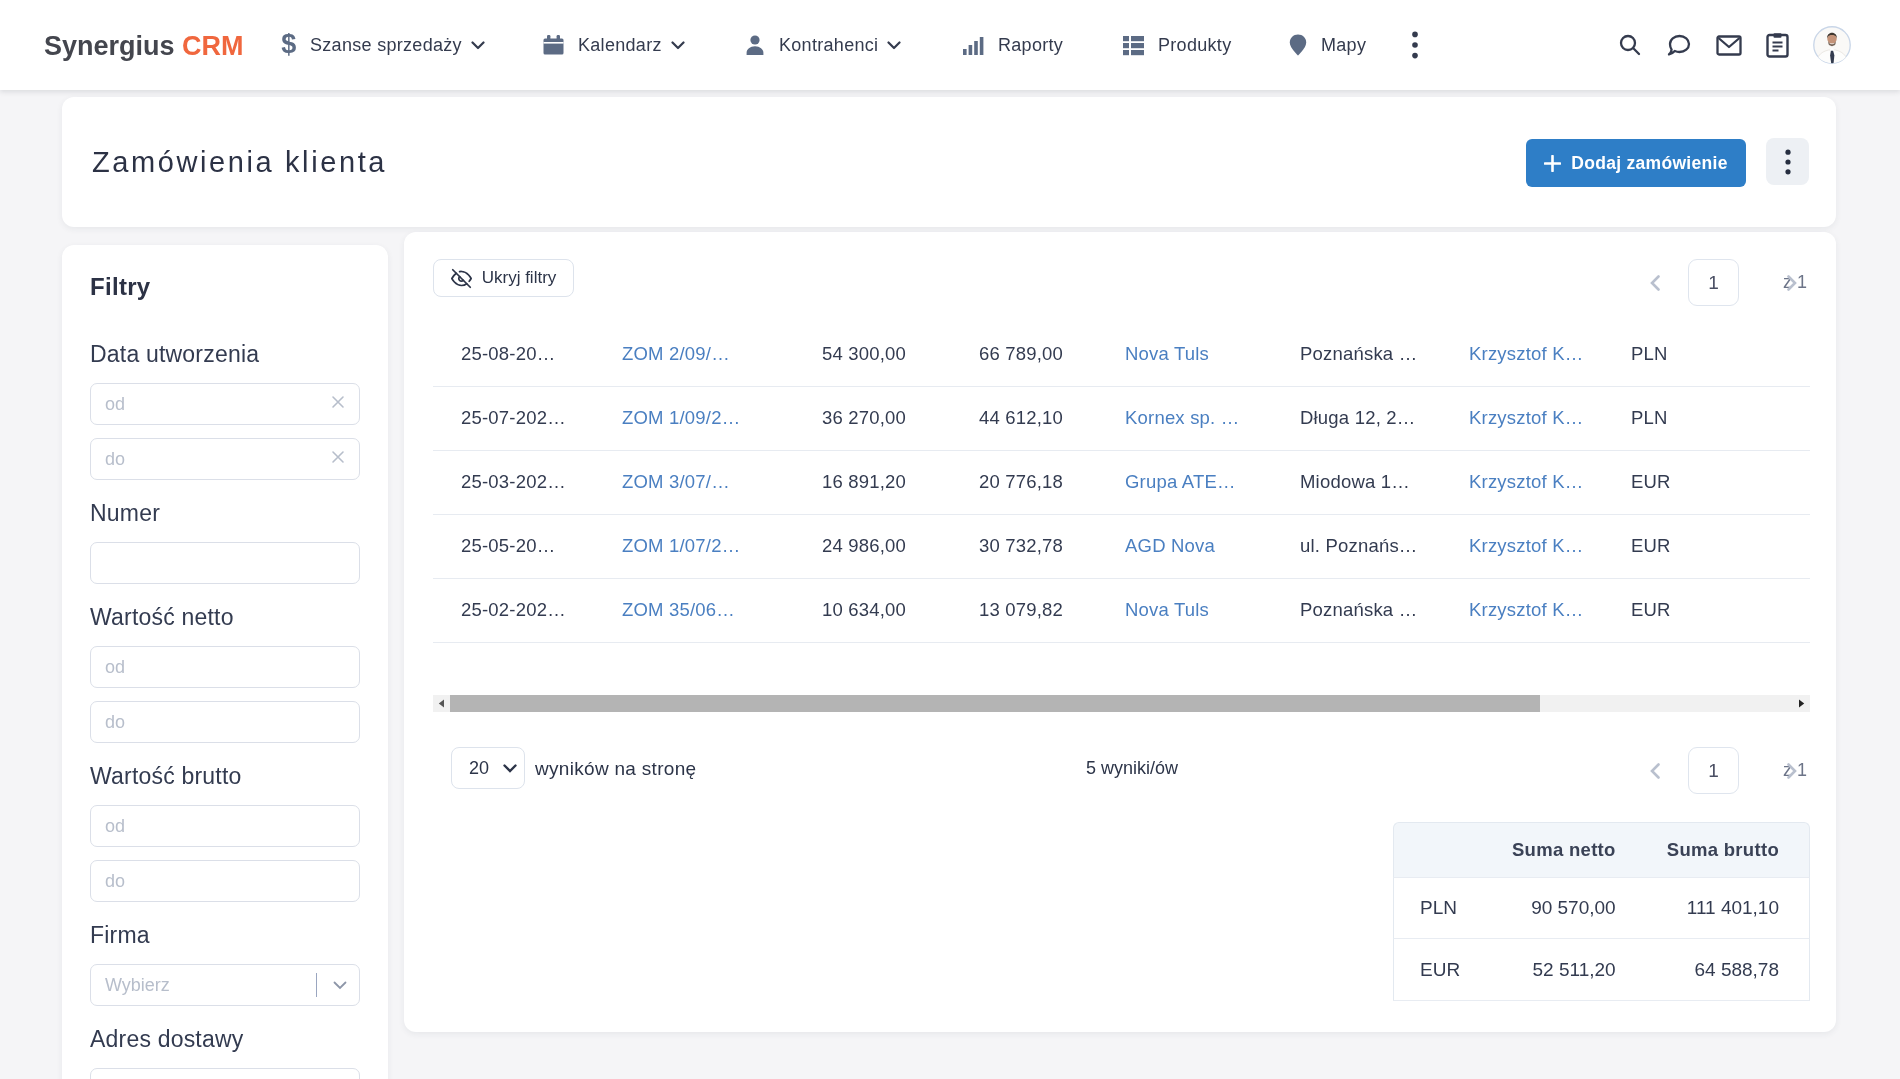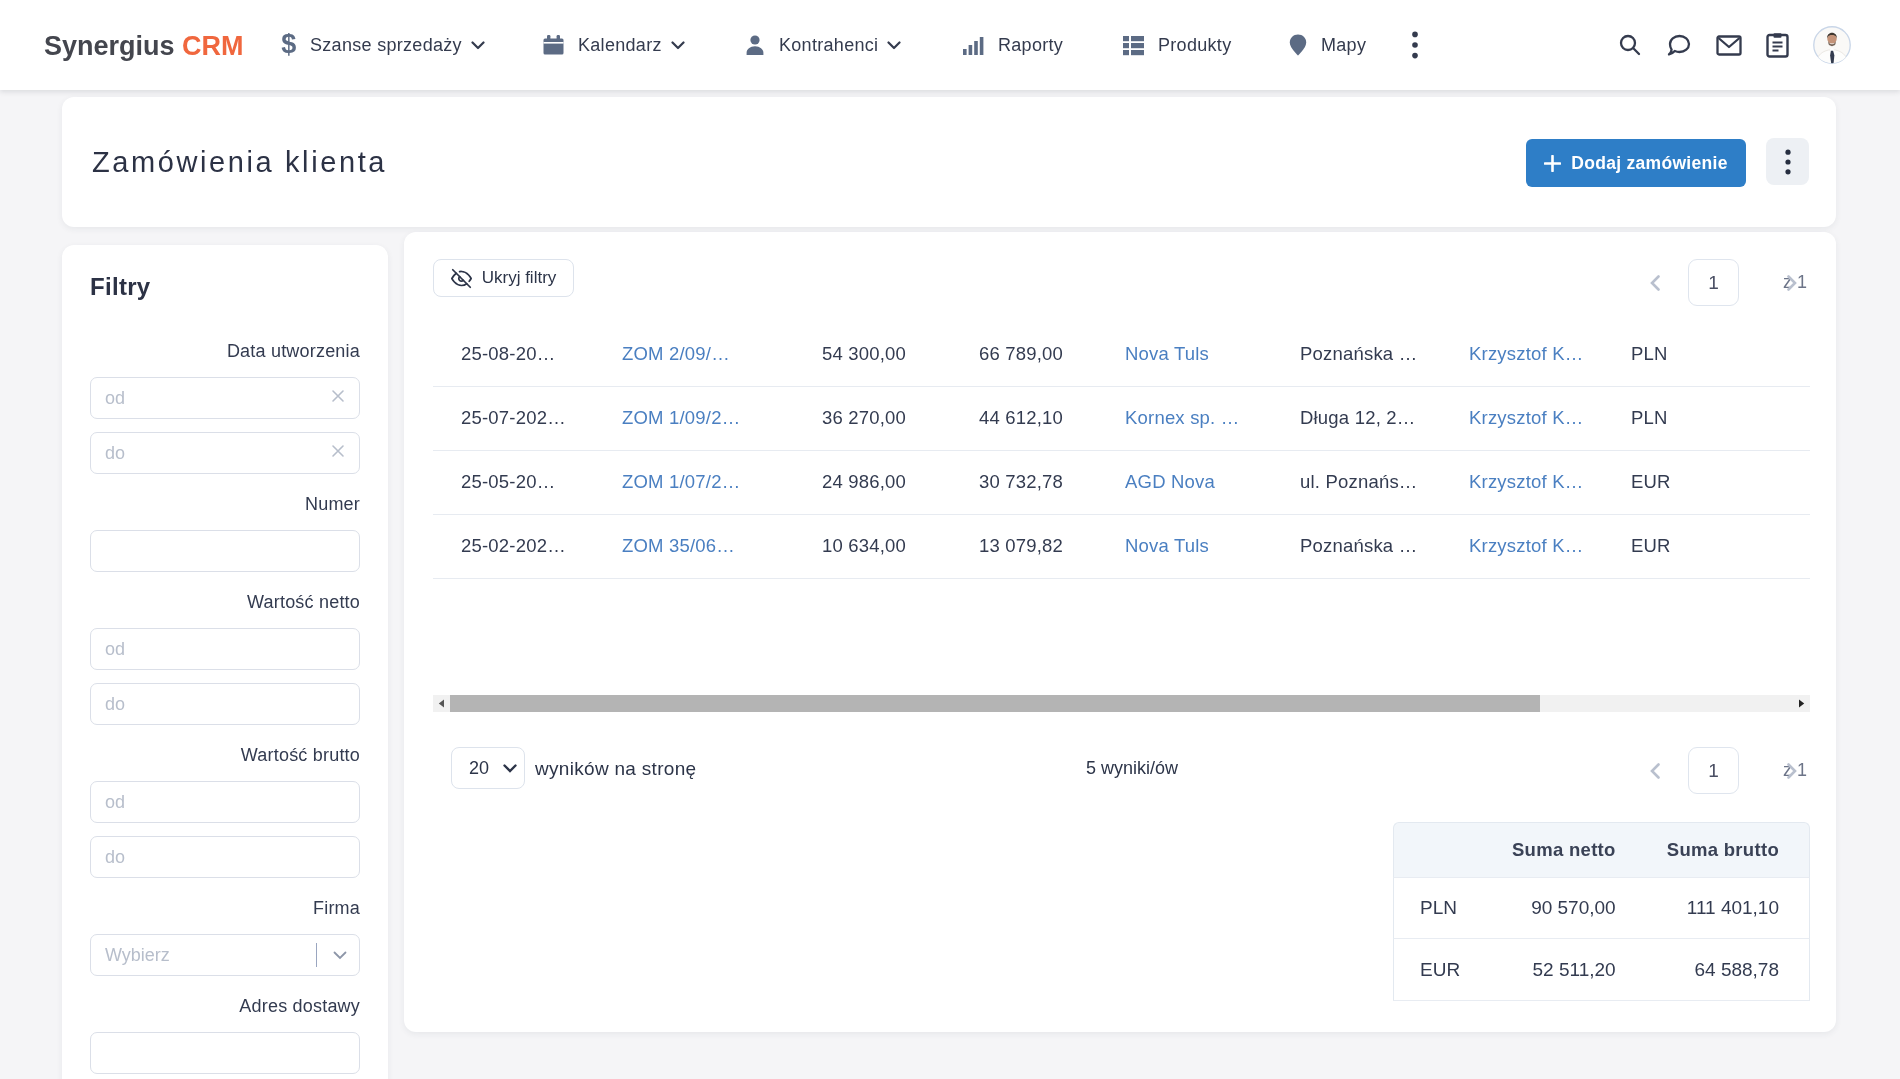--- a/index.html
+++ b/index.html
@@ -29,21 +29,21 @@
 .h1 { position:absolute; left:30px; top:49px; font-size:29px; color:#2c3245; letter-spacing:2.6px; }
 .btn-add { position:absolute; left:1464px; top:42px; width:220px; height:48px; background:#2e7ec7; border-radius:6px;
   color:#fff; font-size:17.5px; font-weight:bold; letter-spacing:.3px; display:flex; align-items:center; justify-content:center; }
 .btn-add svg { margin-right:10px; }
 .btn-kebab { position:absolute; left:1704px; top:41px; width:43px; height:47px; background:#edf0f4; border-radius:8px;
   display:flex; align-items:center; justify-content:center; }
 
 
 .filters { padding:28px 28px 0 28px; }
 .filters h2 { font-size:24px; color:#2c3245; font-weight:bold; letter-spacing:.3px; margin-bottom:40px; }
-.flabel { font-size:18px; color:#333b50; margin-bottom:15px; letter-spacing:.2px;text-align:right; }
+.flabel { font-size:23px; color:#333b50; margin-bottom:15px; letter-spacing:.2px; }
 .finput { position:relative; width:270px; height:42px; border:1px solid #dbdfe8; border-radius:7px; margin-bottom:13px;
   display:flex; align-items:center; padding:12px 14px; font-size:18px; color:#b7becb; }
 .finput .x { position:absolute; right:13px; top:10px; width:16px; height:16px; }
 .fgap { height:7px; }
 .fselect { position:relative; }
 .fselect .bar { position:absolute; right:42px; top:8px; width:1px; height:24px; background:#9aa6c0; }
 .fselect .chv { position:absolute; right:12px; top:16px; }
 
 
 .btn-ukryj { position:absolute; left:29px; top:27px; width:141px; height:38px; border:1px solid #dde3ec; border-radius:8px;
@@ -304,20 +304,31 @@
             <td><a href="#">ZOM 1/09/2…</a></td>
             <td class="num">36 270,00</td>
             <td class="num">44 612,10</td>
             <td><a href="#">Kornex sp. …</a></td>
             <td>Długa 12, 2…</td>
             <td><a href="#">Krzysztof K…</a></td>
             <td>PLN</td>
             <td></td>
           </tr>
       <tr>
+            <td>25-03-202…</td>
+            <td><a href="#">ZOM 3/07/…</a></td>
+            <td class="num">16 891,20</td>
+            <td class="num">20 776,18</td>
+            <td><a href="#">Grupa ATE…</a></td>
+            <td>Miodowa 1…</td>
+            <td><a href="#">Krzysztof K…</a></td>
+            <td>EUR</td>
+            <td></td>
+          </tr>
+      <tr>
             <td>25-05-20…</td>
             <td><a href="#">ZOM 1/07/2…</a></td>
             <td class="num">24 986,00</td>
             <td class="num">30 732,78</td>
             <td><a href="#">AGD Nova</a></td>
             <td>ul. Poznańs…</td>
             <td><a href="#">Krzysztof K…</a></td>
             <td>EUR</td>
             <td></td>
           </tr>

